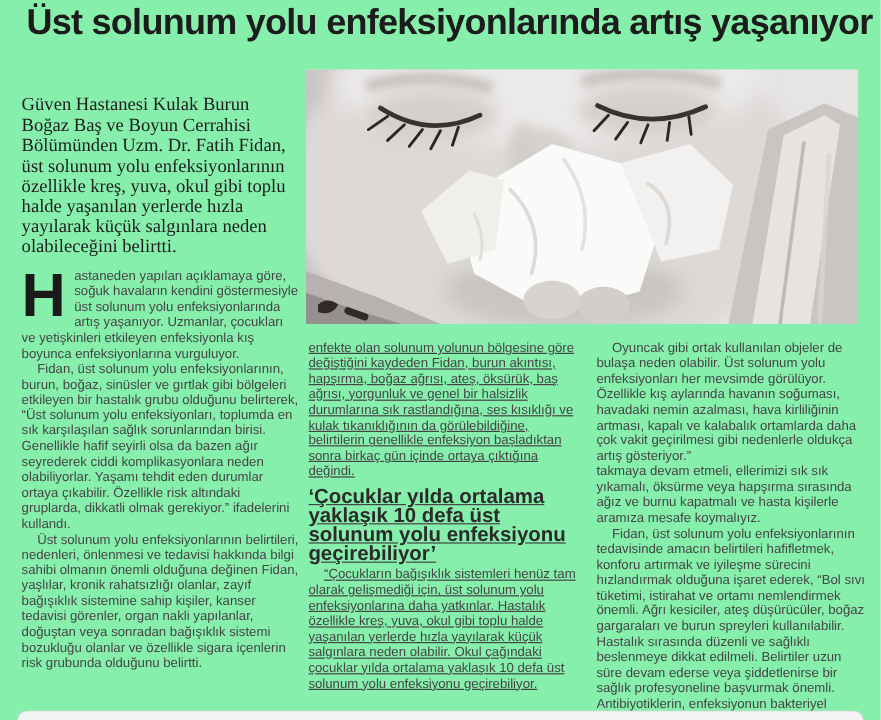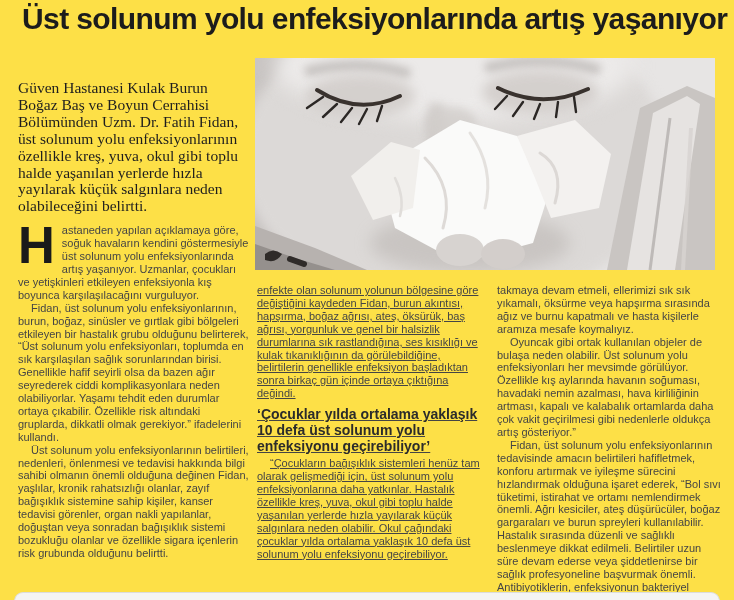--- a/index.html
+++ b/index.html
@@ -1,38 +1,38 @@
 <!DOCTYPE html>
 <html lang="tr"><head>
 <meta charset="utf-8">
 <style>
   html,body{margin:0;padding:0;background:#ffffff;}
   body{width:734px;height:600px;overflow:hidden;}
-  .page{position:relative;width:734px;height:600px;background:#fde047;font-family:"Liberation Sans",sans-serif;}
+  .page{position:relative;width:734px;height:600px;background:#86efac;font-family:"Liberation Sans",sans-serif;}
 
   .headline{position:absolute;left:22px;top:2px;width:706px;margin:0;
     font-family:"Liberation Sans",sans-serif;font-weight:700;font-size:30px;
     letter-spacing:-0.6px;color:#1c1c1c;line-height:1.1;white-space:nowrap;}
 
   .col{position:absolute;color:#454545;font-size:11px;line-height:12.9px;
     text-align:left;hyphens:auto;-webkit-hyphens:auto;overflow:hidden;}
   .col-1{left:18px;top:52px;width:232px;height:530px;margin-top:28px;}
   .col-2{left:257px;top:284px;width:223px;height:312px;text-decoration:underline;}
   .col-3{left:497px;top:284px;width:228px;height:312px;}
 
   .standfirst{font-family:"Liberation Serif","DejaVu Serif",serif;
     font-size:15.5px;line-height:16.9px;color:#1e1e1e;margin:0 0 9px 0;}
 
   p.body{margin:0;padding:0;}
   p.indent{text-indent:13px;}
 
   .dropcap{float:left;font-family:"Liberation Sans",sans-serif;font-weight:700;
     font-size:51px;line-height:38px;color:#1a1a1a;margin:3px 7px 0 0;}
 
-  .subhead{font-weight:700;font-size:14px;line-height:16px;color:#2b2b2b;
+  .subhead{font-weight:700;font-size:17px;line-height:16px;color:#2b2b2b;
     margin:6px 0 3px 0;}
 
   .photo{position:absolute;left:255px;top:58px;width:460px;height:212px;
     overflow:hidden;background:#e7e5e4;}
   .photo svg{display:block;}
 
   .next-card{position:absolute;left:14px;top:592px;width:704px;height:12px;
     background:#f4f4f4;border:1px solid #dcdcdc;border-bottom:none;
     border-radius:9px 9px 0 0;}
 </style>
@@ -90,34 +90,34 @@
       <ellipse cx="248" cy="196" rx="22" ry="15" fill="#d3cecb"></ellipse>
       <polygon points="0,168 60,190 112,212 0,212" fill="#b7b2af"></polygon>
       <polygon points="0,186 40,200 80,212 0,212" fill="#8f8a87" opacity="0.85"></polygon>
       <path d="M10,196 Q18,189 27,196 Q21,206 10,202 Z" fill="#2f2b29"></path>
       <path d="M35,201 l14,5" stroke="#2f2b29" stroke-width="6" stroke-linecap="round"></path>
     </svg>
   </div>
 
   <div class="col col-1">
     <p class="standfirst">Güven Hastanesi Kulak Burun Boğaz Baş ve Boyun Cerrahisi Bölümünden Uzm. Dr. Fatih Fidan, üst solunum yolu enfeksiyonlarının özellikle kreş, yuva, okul gibi toplu halde yaşanılan yerlerde hızla yayılarak küçük salgınlara neden olabileceğini belirtti.</p>
-    <p class="body"><span class="dropcap">H</span><span>astaneden yapılan açıklamaya göre, soğuk havaların kendini göstermesiyle üst solunum yolu enfeksiyonlarında artış yaşanıyor. Uzmanlar, çocukları ve yetişkinleri etkileyen enfeksiyonla kış boyunca karşılaşılacağını vurguluyor.</span></p>
+    <p class="body"><span class="dropcap">H</span><span>astaneden yapılan açıklamaya göre, soğuk havaların kendini göstermesiyle üst solunum yolu enfeksiyonlarında artış yaşanıyor. Uzmanlar, çocukları ve yetişkinleri etkileyen enfeksiyonla kış boyunca enfeksiyonlarına vurguluyor.</span></p>
     <p class="body indent">Fidan, üst solunum yolu enfeksiyonlarının, burun, boğaz, sinüsler ve gırtlak gibi bölgeleri etkileyen bir hastalık grubu olduğunu belirterek, “Üst solunum yolu enfeksiyonları, toplumda en sık karşılaşılan sağlık sorunlarından birisi. Genellikle hafif seyirli olsa da bazen ağır seyrederek ciddi komplikasyonlara neden olabiliyorlar. Yaşamı tehdit eden durumlar ortaya çıkabilir. Özellikle risk altındaki gruplarda, dikkatli olmak gerekiyor.” ifadelerini kullandı.</p>
     <p class="body indent">Üst solunum yolu enfeksiyonlarının belirtileri, nedenleri, önlenmesi ve tedavisi hakkında bilgi sahibi olmanın önemli olduğuna değinen Fidan, yaşlılar, kronik rahatsızlığı olanlar, zayıf bağışıklık sistemine sahip kişiler, kanser tedavisi görenler, organ nakli yapılanlar, doğuştan veya sonradan bağışıklık sistemi bozukluğu olanlar ve özellikle sigara içenlerin risk grubunda olduğunu belirtti.</p>
 
   </div>
 
   <div class="col col-2">
     <p class="body">enfekte olan solunum yolunun bölgesine göre değiştiğini kaydeden Fidan, burun akıntısı, hapşırma, boğaz ağrısı, ateş, öksürük, baş ağrısı, yorgunluk ve genel bir halsizlik durumlarına sık rastlandığına, ses kısıklığı ve kulak tıkanıklığının da görülebildiğine, belirtilerin genellikle enfeksiyon başladıktan sonra birkaç gün içinde ortaya çıktığına değindi.</p>
     <h2 class="subhead">‘Çocuklar yılda ortalama yaklaşık 10 defa üst solunum yolu enfeksiyonu geçirebiliyor’</h2>
     <p class="body indent">“Çocukların bağışıklık sistemleri henüz tam olarak gelişmediği için, üst solunum yolu enfeksiyonlarına daha yatkınlar. Hastalık özellikle kreş, yuva, okul gibi toplu halde yaşanılan yerlerde hızla yayılarak küçük salgınlara neden olabilir. Okul çağındaki çocuklar yılda ortalama yaklaşık 10 defa üst solunum yolu enfeksiyonu geçirebiliyor.</p>
 
   </div>
 
   <div class="col col-3">
+    <p class="body indent">Oyuncak gibi ortak kullanılan objeler de bulaşa neden olabilir. Üst solunum yolu enfeksiyonları her mevsimde görülüyor. Özellikle kış aylarında havanın soğuması, havadaki nemin azalması, hava kirliliğinin artması, kapalı ve kalabalık ortamlarda daha çok vakit geçirilmesi gibi nedenlerle oldukça artış gösteriyor.”</p>
     <p class="body">takmaya devam etmeli, ellerimizi sık sık yıkamalı, öksürme veya hapşırma sırasında ağız ve burnu kapatmalı ve hasta kişilerle aramıza mesafe koymalıyız.</p>
-    <p class="body indent">Oyuncak gibi ortak kullanılan objeler de bulaşa neden olabilir. Üst solunum yolu enfeksiyonları her mevsimde görülüyor. Özellikle kış aylarında havanın soğuması, havadaki nemin azalması, hava kirliliğinin artması, kapalı ve kalabalık ortamlarda daha çok vakit geçirilmesi gibi nedenlerle oldukça artış gösteriyor.”</p>
     <p class="body indent">Fidan, üst solunum yolu enfeksiyonlarının tedavisinde amacın belirtileri hafifletmek, konforu artırmak ve iyileşme sürecini hızlandırmak olduğuna işaret ederek, “Bol sıvı tüketimi, istirahat ve ortamı nemlendirmek önemli. Ağrı kesiciler, ateş düşürücüler, boğaz gargaraları ve burun spreyleri kullanılabilir. Hastalık sırasında düzenli ve sağlıklı beslenmeye dikkat edilmeli. Belirtiler uzun süre devam ederse veya şiddetlenirse bir sağlık profesyoneline başvurmak önemli. Antibiyotiklerin, enfeksiyonun bakteriyel olduğu kesinleşmedikçe kullanılmasını önermiyoruz.” değerlendirmesinde bulundu.</p>
   </div>
 
   <div class="next-card"></div>
 
 </div>
 
 </body></html>

